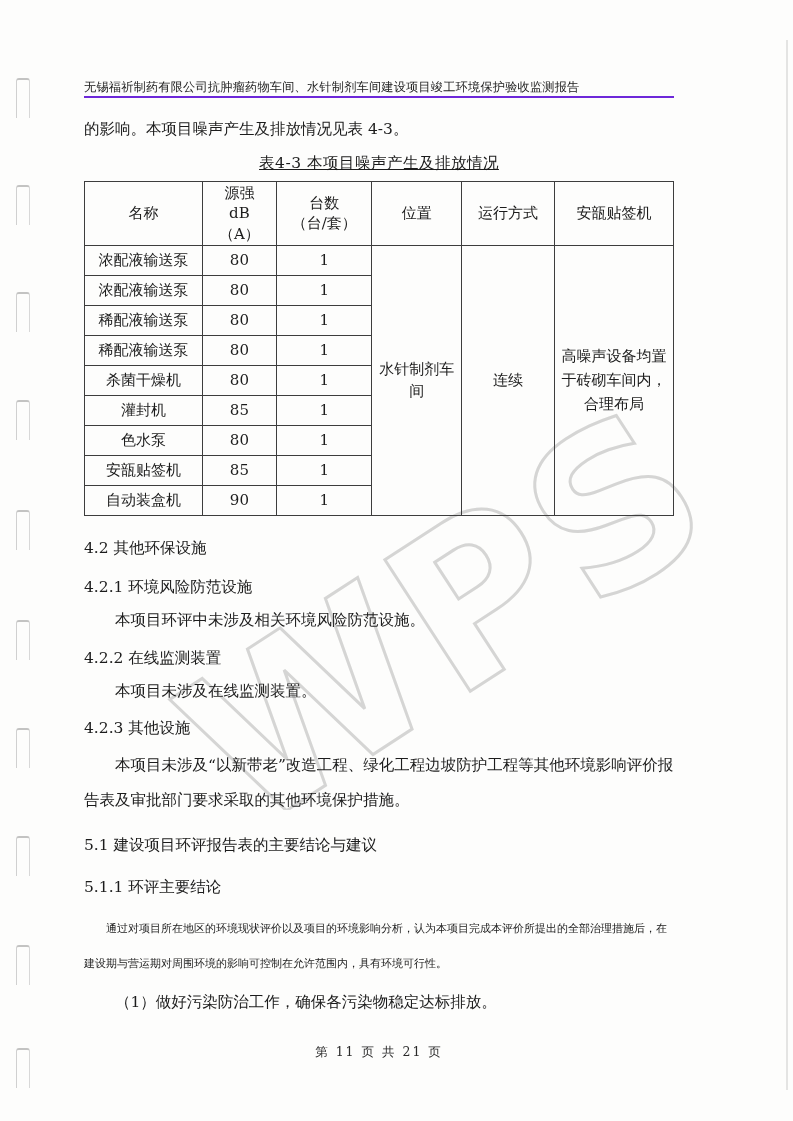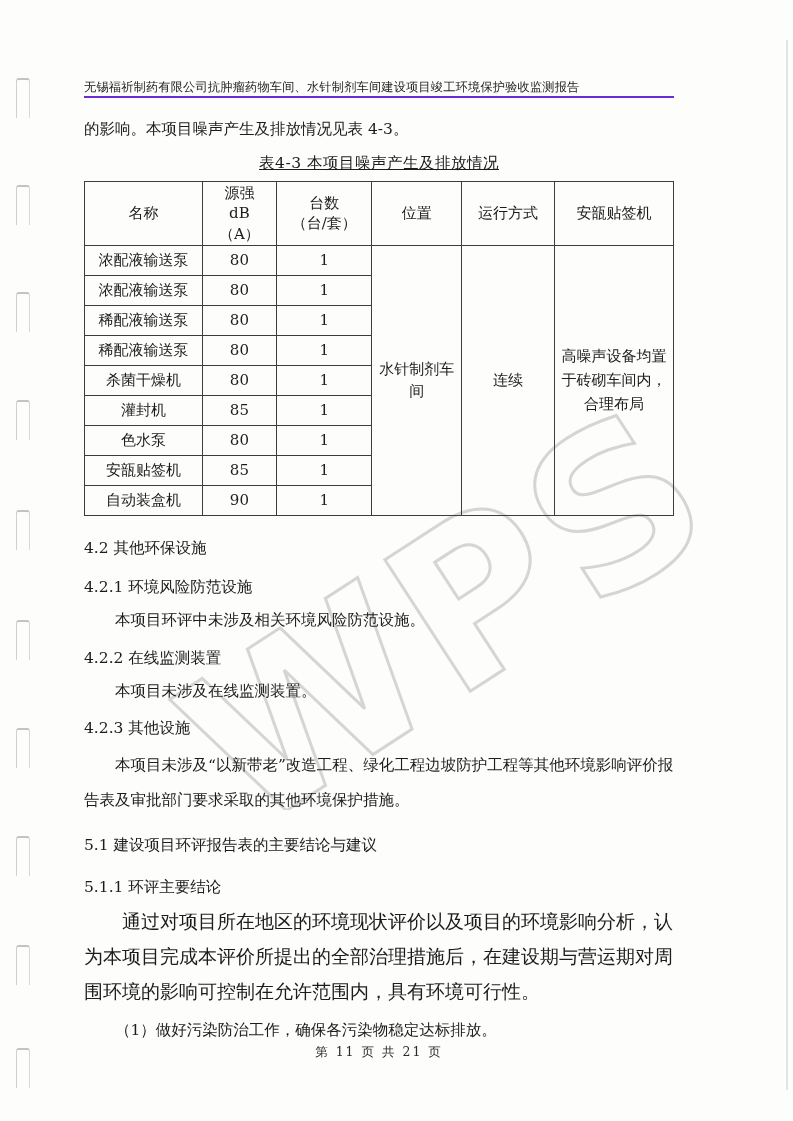--- a/index.html
+++ b/index.html
@@ -81,21 +81,21 @@
   .sec { font-size: 15.5px; }
   .sec-42   { margin-top: 22px; }
   .sec-421  { margin-top: 18px; }
   .sec-422  { margin-top: 17px; }
   .sec-423  { margin-top: 16px; }
   .body-p   { margin-top: 12px; font-size: 15.5px; text-indent: 2em; }
   .body-long { margin-top: 9px; font-size: 15.5px; text-indent: 2em; line-height: 35px; }
   .sec-5 { margin-top: 14px; font-size: 17px; font-weight: bold; letter-spacing: .5px; }
   .sec-51  { margin-top: 17px; }
   .sec-511 { margin-top: 21px; }
-  .p-511   { margin-top: 6px;  font-size: 19px; text-indent: 2em; line-height: 35px; }
+  .p-511   { margin-top: 13px;  font-size: 11px; text-indent: 2em; line-height: 35px; }
   .sec-512 { margin-top: 7px; }
   .p-512   { margin-top: 11px; font-size: 15.5px; text-indent: 2em; }
 
   .doc-footer {
     position: absolute;
     left: 84px; top: 1044px;
     width: 590px;
     text-align: center;
     font-size: 12.5px;
     color: #2a2a2a;

